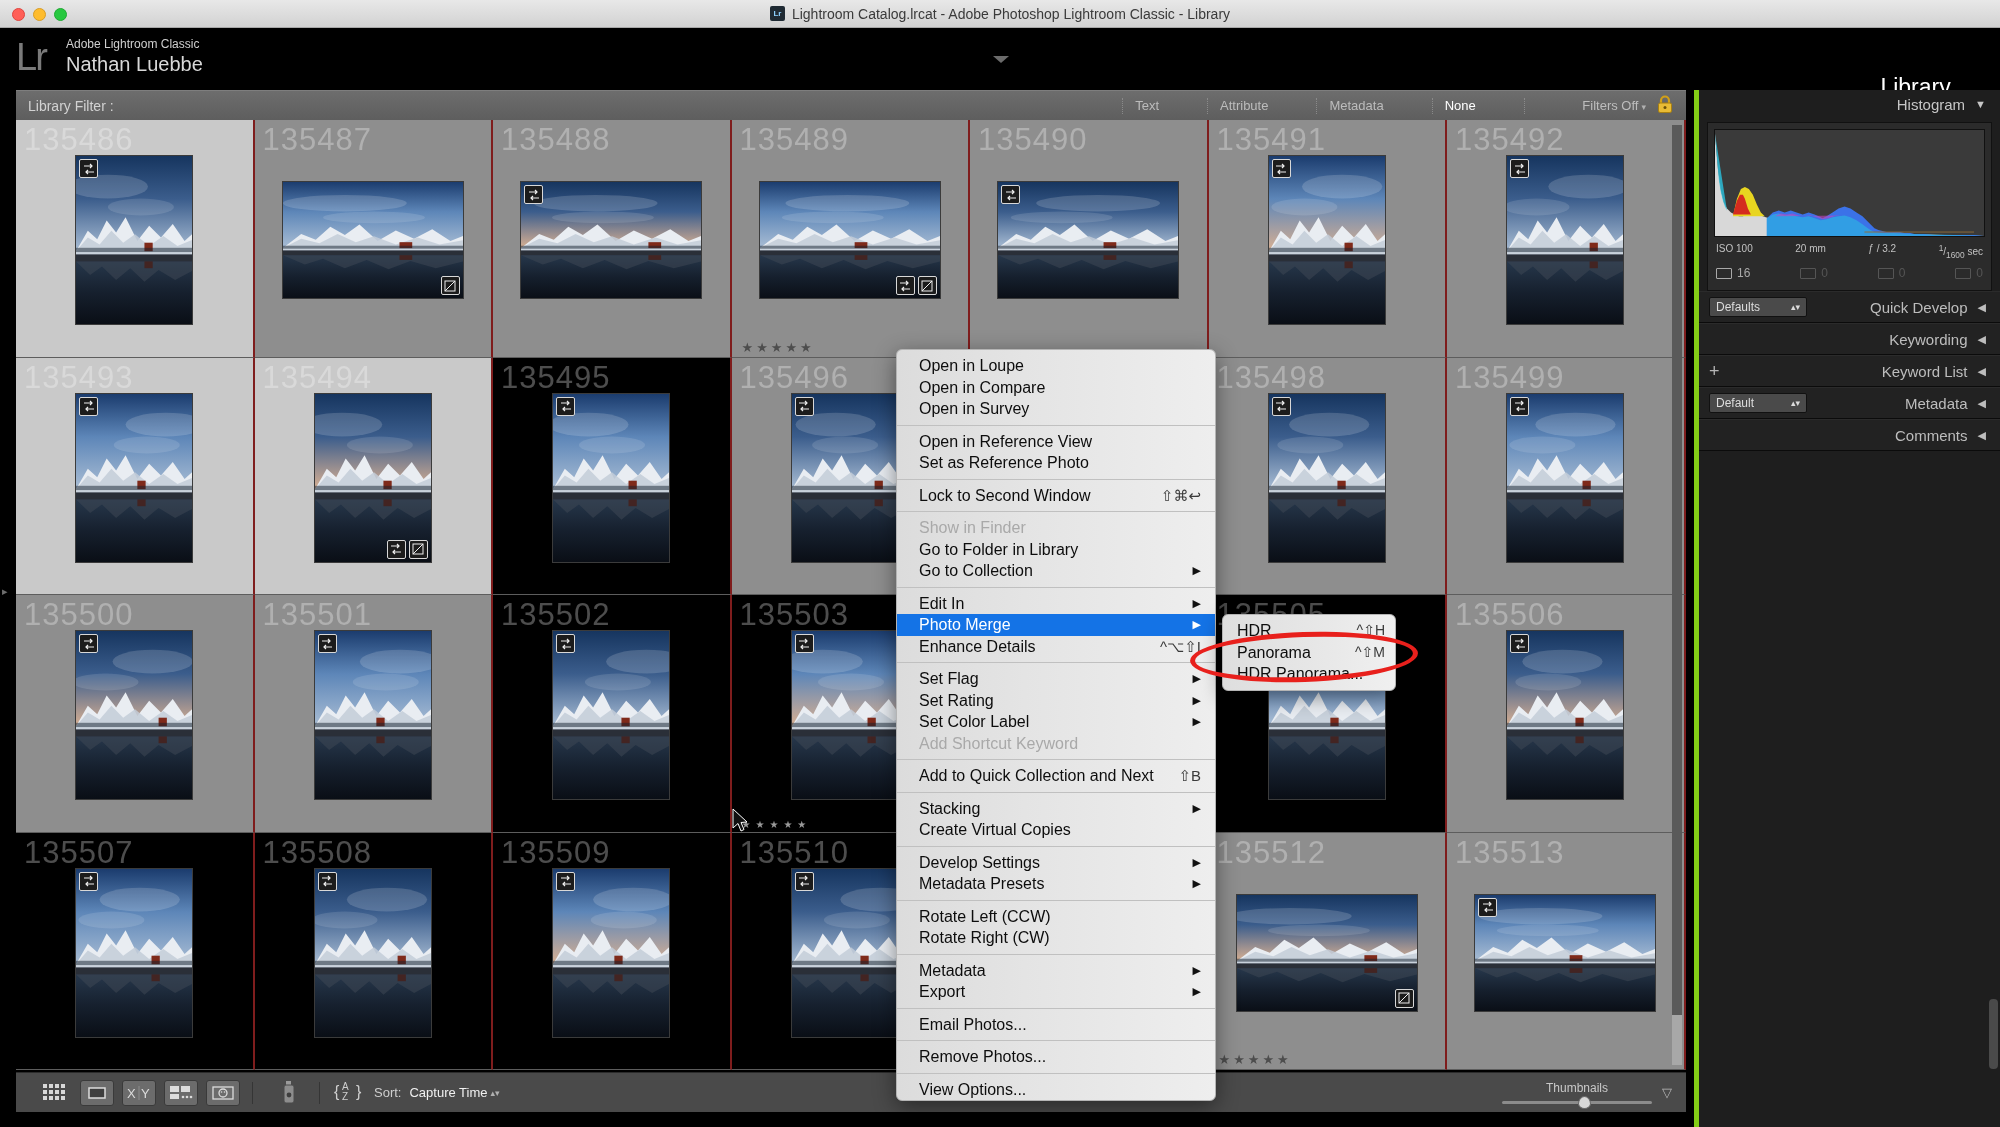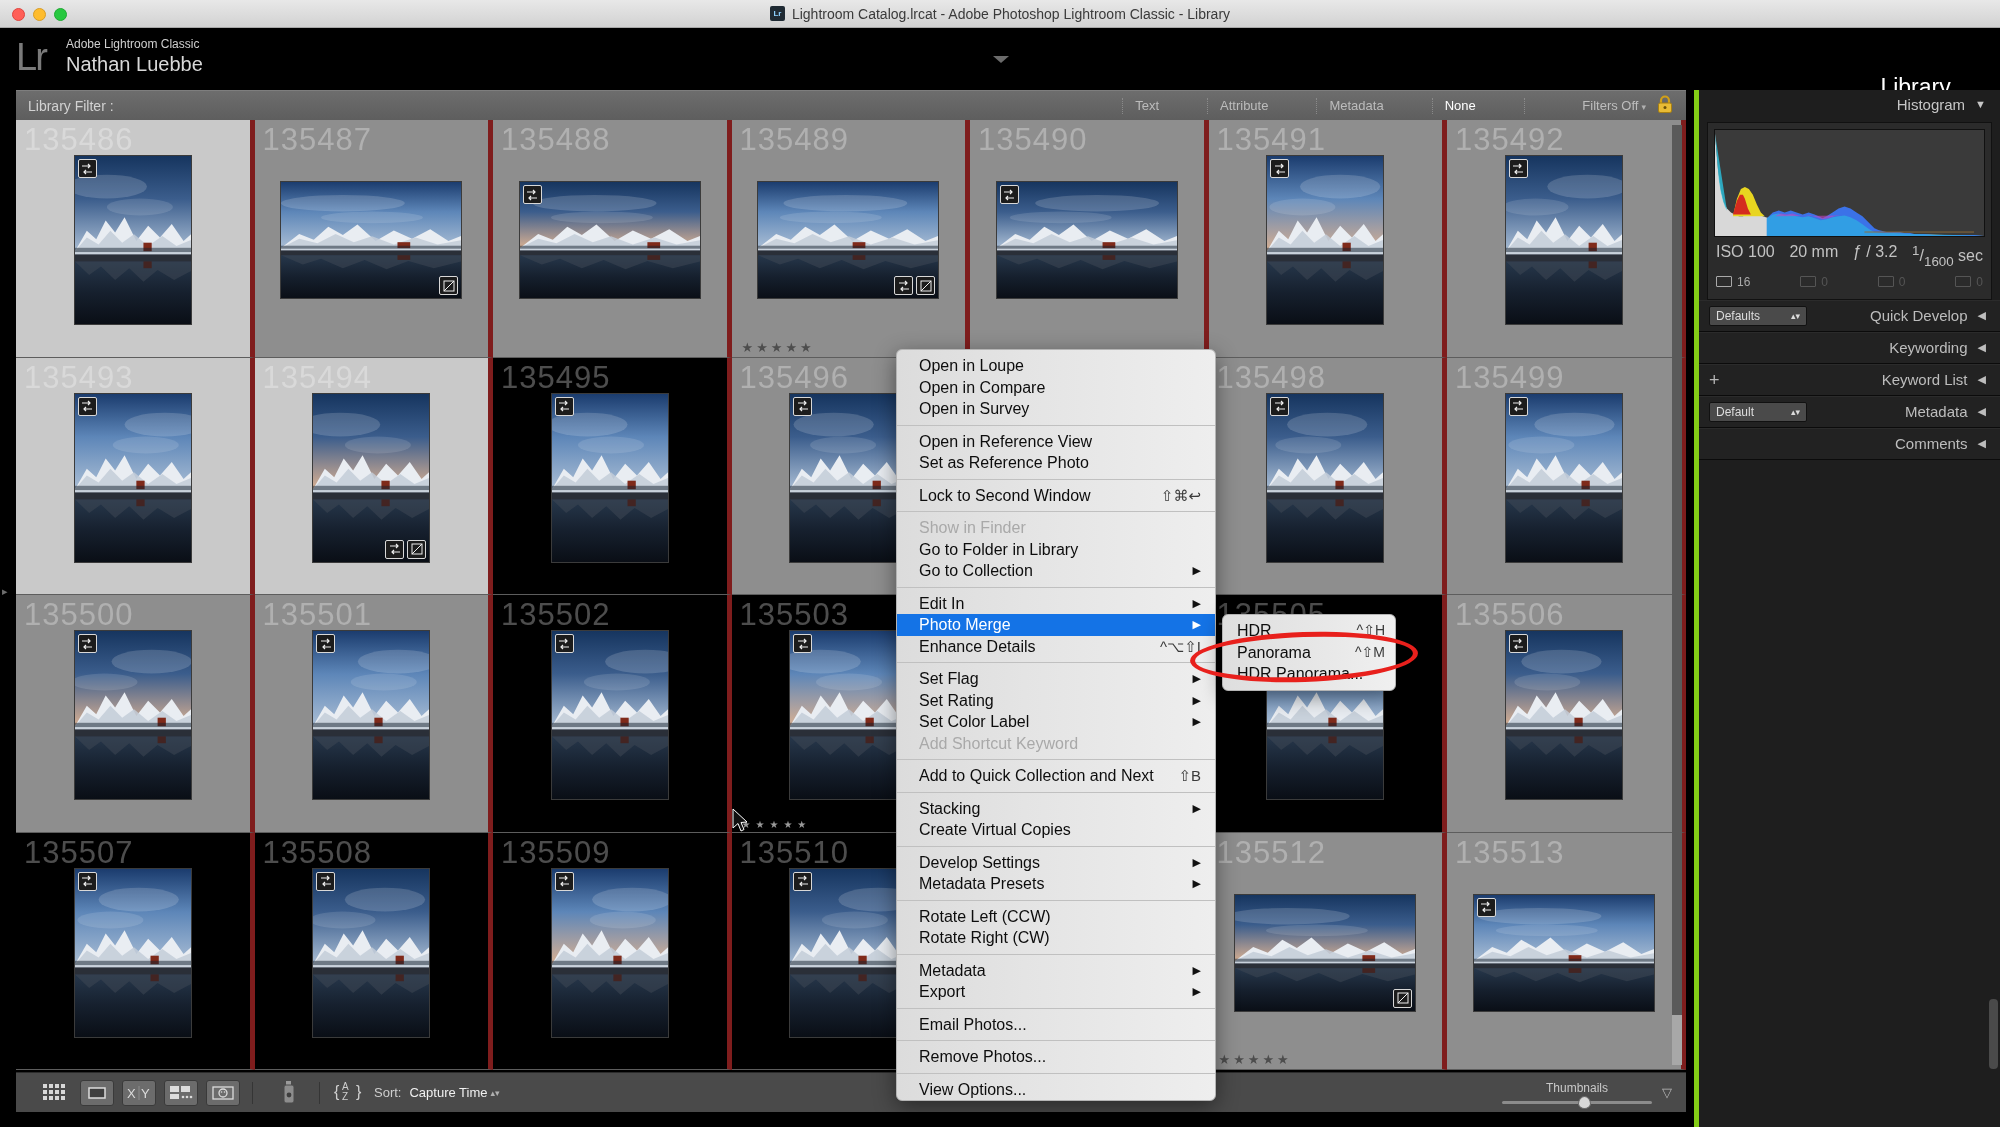--- a/index.html
+++ b/index.html
@@ -75,21 +75,21 @@
   .lock-icon { margin-right: 12px; }
 
   
   .gridwrap {
     position: absolute; left: 16px; top: 120px; width: 1670px; height: 950px;
     background: #6e6e6e; overflow: hidden;
   }
   .grid-row { display: flex; height: 237.5px; }
   .cell {
     width: 238.5px; height: 237.5px; position: relative;
-    background: #8e8e8e; border-right: 5px solid #7f1d1d; border-bottom: 1px solid #5d5d5d;
+    background: #8e8e8e; border-right: 2px solid #7f1d1d; border-bottom: 1px solid #5d5d5d;
   }
   .cell.sel  { background: #c9c9c9; }
   .cell.actv { background: #000000; }
   .cell-num {
     position: absolute; left: 8px; top: 2px;
     font-size: 31px; color: rgba(255,255,255,0.30);
     font-family: "Liberation Sans", sans-serif; letter-spacing: 1px;
     user-select: none;
   }
   .thumb-holder {
@@ -166,21 +166,21 @@
     color: #ddd; font-size: 12px; padding: 2px 6px; min-width: 98px;
     display: flex; align-items: center; justify-content: space-between;
   }
   .plus-btn { color: #b5b5b5; font-size: 18px; line-height: 1; }
   .histo-box {
     margin: 4px 8px 0 8px; background: #2b2b2b; border: 1px solid #111; padding: 6px;
   }
   .histo-canvas { position: relative; width: 100%; height: 108px; background: #3a3a3a; border: 1px solid #111; overflow: hidden; }
   .meta-line {
     display: flex; justify-content: space-between; color: #c2c2c2;
-    font-size: 16px; padding: 6px 2px 2px 2px;
+    font-size: 10px; padding: 6px 2px 2px 2px;
   }
   .count-line { display: flex; justify-content: space-between; padding: 4px 2px; }
   .count-item { display: flex; align-items: center; gap: 5px; color: #a9a9a9; font-size: 12px; }
   .count-item.dim { color: #555; }
   .cbox { width: 16px; height: 11px; border: 1px solid currentColor; border-radius: 1px; }
   .sync-row {
     position: absolute; left: 0; bottom: 0; width: 306px; height: 55px;
     background: #2a2a2a; border-top: 1px solid #111;
     display: flex; align-items: center; justify-content: center; gap: 8px;
   }

